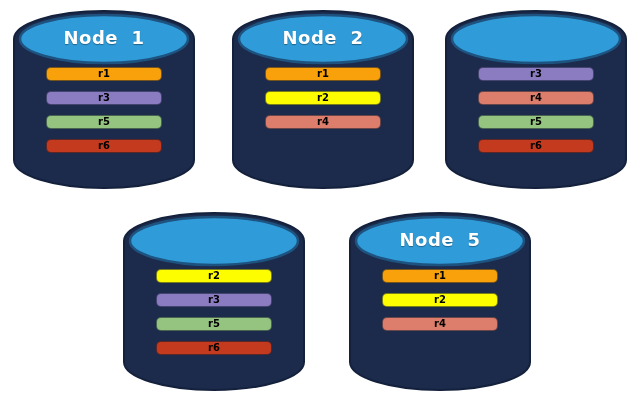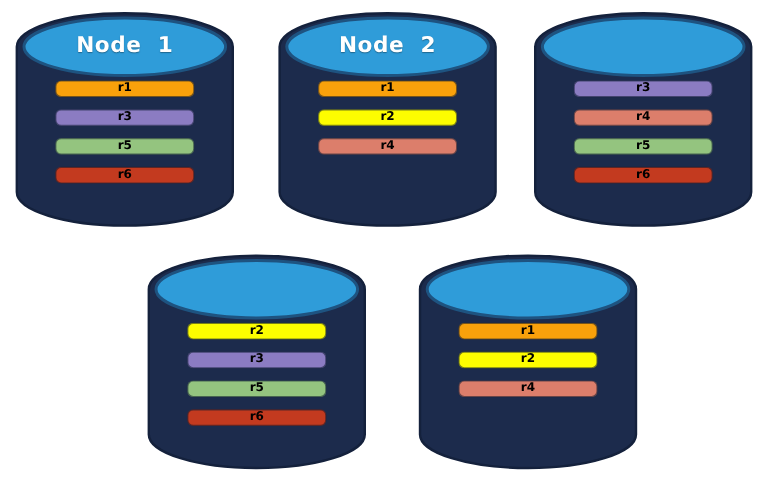--- a/index.html
+++ b/index.html
@@ -115,18 +115,19 @@
     <div class="bar" style="background-color: rgb(148, 196, 127);">r5</div>
     <div class="bar" style="background-color: rgb(195, 58, 31);">r6</div>
   </div>
 </div>
 
 <div class="node" style="left:348px; top:211px;">
   <svg class="cyl" viewBox="0 0 184 182">
     <path stroke-width="2" d="M2,30 A90,28 0 0 1 182,30 L182,151 A90,28 0 0 1 2,151 Z" fill="#1C2B4C" stroke="#14213C"></path>
     <ellipse cx="92" cy="30" rx="84" ry="24" stroke-width="2.5" fill="#2F9CD9" stroke="#1E5380"></ellipse>
   </svg>
+  <div class="node-title">Node  5</div>
   <div class="bars">
     <div class="bar" style="background-color: rgb(249, 161, 11);">r1</div>
     <div class="bar" style="background-color: rgb(253, 253, 0);">r2</div>
     <div class="bar" style="background-color: rgb(220, 126, 107);">r4</div>
   </div>
 </div>
 
 </body></html>

